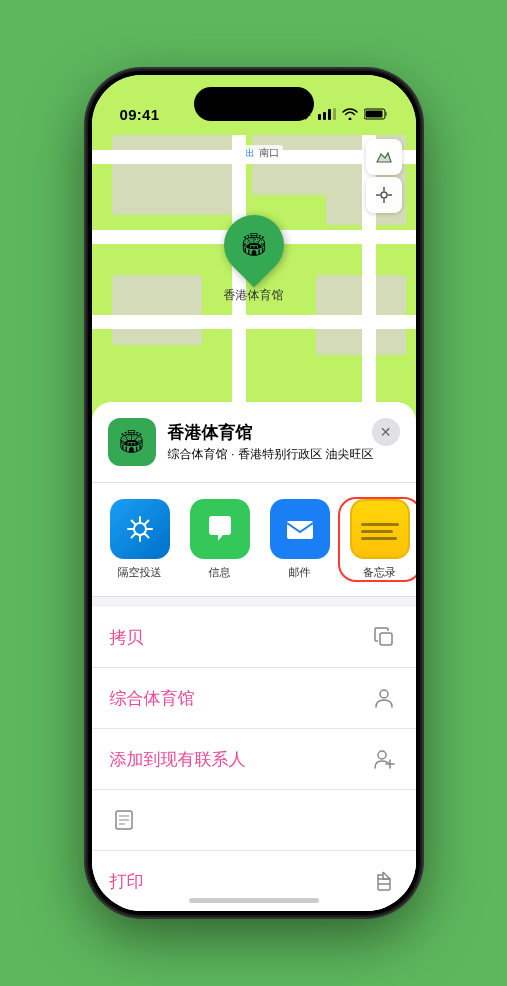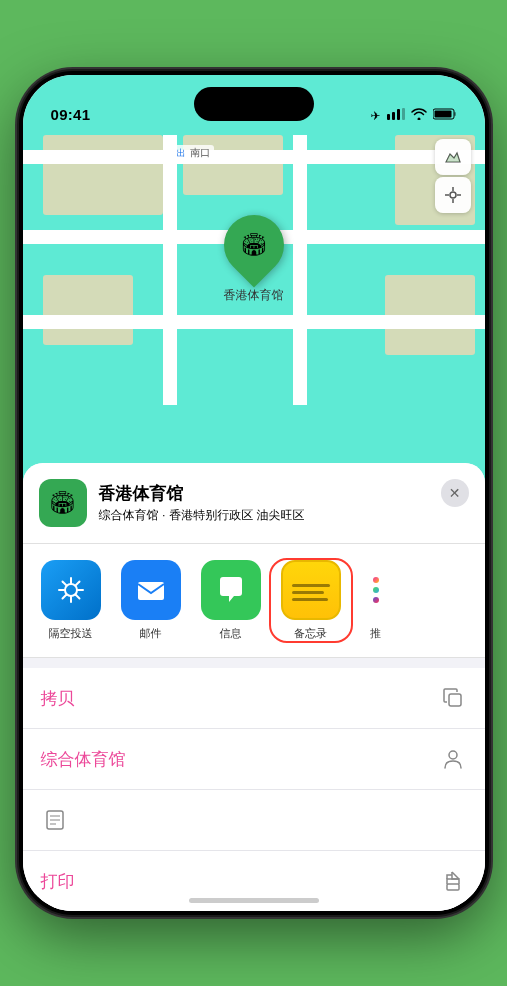--- a/index.html
+++ b/index.html
@@ -6,21 +6,21 @@
     body {
       width: 507px;
       height: 986px;
       background: #5db85d;
       display: flex;
       align-items: center;
       justify-content: center;
       font-family: -apple-system, 'PingFang SC', 'Helvetica Neue', sans-serif;
     }
     .phone-frame {
-      width: 470px;
+      width: 332px;
       height: 844px;
       background: #000;
       border-radius: 54px;
       position: relative;
       box-shadow: 0 0 0 2px #1a1a1a, 0 0 0 4px #333, 0 20px 60px rgba(0,0,0,0.5);
       overflow: hidden;
     }
     .phone-screen {
       position: absolute;
       top: 4px; left: 4px; right: 4px; bottom: 4px;
@@ -64,21 +64,21 @@
     }
     .status-icons span {
       font-size: 13px;
       color: #000;
     }
     
     .map-bg {
       position: absolute;
       top: 0; left: 0; right: 0;
       height: 430px;
-      background: #5eead4;
+      background: #bef264;
       overflow: hidden;
     }
     .map-road-h {
       position: absolute;
       background: #fff;
       height: 14px;
     }
     .map-road-v {
       position: absolute;
       background: #fff;
@@ -434,36 +434,36 @@
               <path d="M11.5 11.5 L7.5 7.5" stroke="white" stroke-width="2" stroke-linecap="round"></path>
               <path d="M24.5 24.5 L20.5 20.5" stroke="white" stroke-width="2" stroke-linecap="round"></path>
               <path d="M20.5 11.5 L24.5 7.5" stroke="white" stroke-width="2" stroke-linecap="round"></path>
               <path d="M7.5 24.5 L11.5 20.5" stroke="white" stroke-width="2" stroke-linecap="round"></path>
             </svg>
           </div>
           <div class="share-label">隔空投送</div>
         </div>
 
         <div class="share-item">
+          <div class="share-icon messages">
+            <svg width="34" height="34" viewBox="0 0 34 34">
+              <path d="M6 7 Q6 4 9 4 L25 4 Q28 4 28 7 L28 20 Q28 23 25 23 L20 23 L15 29 L15 23 L9 23 Q6 23 6 20 Z" fill="white"></path>
+            </svg>
+          </div>
+          <div class="share-label">信息</div>
+        </div>
+
+        <div class="share-item">
           <div class="share-icon mail">
             <svg width="34" height="34" viewBox="0 0 34 34">
               <rect x="4" y="9" width="26" height="18" rx="2" fill="white"></rect>
               <path d="M4 11 L17 20 L30 11" stroke="#1a7ff5" stroke-width="2" fill="none"></path>
             </svg>
           </div>
           <div class="share-label">邮件</div>
-        </div>
-
-        <div class="share-item">
-          <div class="share-icon messages">
-            <svg width="34" height="34" viewBox="0 0 34 34">
-              <path d="M6 7 Q6 4 9 4 L25 4 Q28 4 28 7 L28 20 Q28 23 25 23 L20 23 L15 29 L15 23 L9 23 Q6 23 6 20 Z" fill="white"></path>
-            </svg>
-          </div>
-          <div class="share-label">信息</div>
         </div>
 
         <div class="notes-highlighted">
           <div class="share-item">
             <div class="share-icon notes">
               <div class="notes-lines">
                 <div class="notes-line"></div>
                 <div class="notes-line"></div>
                 <div class="notes-line"></div>
               </div>
@@ -497,20 +497,31 @@
         <div class="action-item">
           <span class="action-label">综合体育馆</span>
           <div class="action-icon">
             <svg width="22" height="22" viewBox="0 0 22 22">
               <circle cx="11" cy="7" r="4" fill="none" stroke="#888" stroke-width="1.5"></circle>
               <path d="M3 20 Q3 13 11 13 Q19 13 19 20" fill="none" stroke="#888" stroke-width="1.5" stroke-linecap="round"></path>
             </svg>
           </div>
         </div>
 
+        <div class="action-item">
+          <span class="action-label">添加到现有联系人</span>
+          <div class="action-icon">
+            <svg width="22" height="22" viewBox="0 0 22 22">
+              <circle cx="9" cy="7" r="4" fill="none" stroke="#888" stroke-width="1.5"></circle>
+              <path d="M2 20 Q2 13 9 13 Q13 13 15.5 15" fill="none" stroke="#888" stroke-width="1.5" stroke-linecap="round"></path>
+              <line x1="17" y1="12" x2="17" y2="20" stroke="#888" stroke-width="1.5" stroke-linecap="round"></line>
+              <line x1="13" y1="16" x2="21" y2="16" stroke="#888" stroke-width="1.5" stroke-linecap="round"></line>
+            </svg>
+          </div>
+        </div>
 
         <div class="action-item">
           <div class="action-icon">
             <svg width="22" height="22" viewBox="0 0 22 22">
               <rect x="3" y="2" width="16" height="18" rx="2" fill="none" stroke="#888" stroke-width="1.5"></rect>
               <line x1="6" y1="7" x2="16" y2="7" stroke="#888" stroke-width="1.2"></line>
               <line x1="6" y1="11" x2="16" y2="11" stroke="#888" stroke-width="1.2"></line>
               <line x1="6" y1="15" x2="12" y2="15" stroke="#888" stroke-width="1.2"></line>
             </svg>
           </div>

